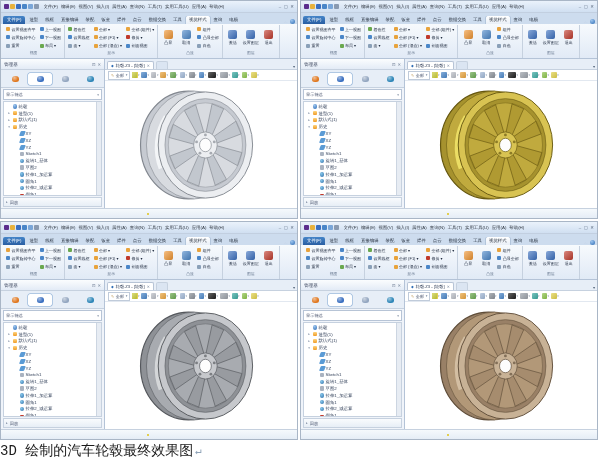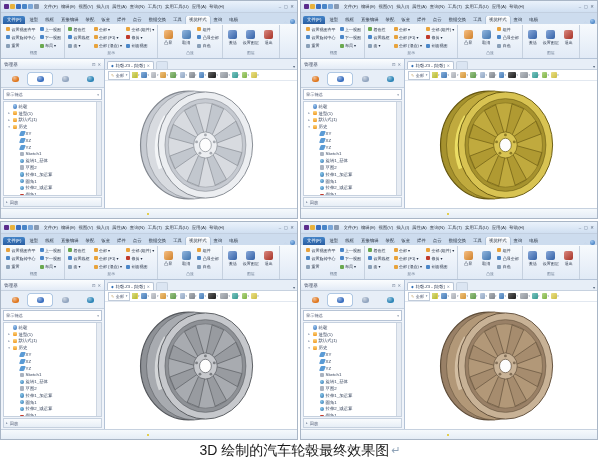--- a/index.html
+++ b/index.html
@@ -96,22 +96,22 @@
   .dacaret{font-size:3px;color:#8795aa;}
   .canvas{flex:1 1 auto;position:relative;display:flex;align-items:center;justify-content:center;
           background:#fff;min-height:0;}
   .wheel{height:118px;width:auto;margin-left:8px;}
   
   .statusbar{height:9px;flex:0 0 9px;background:linear-gradient(#f5f9fc,#e5edf6);
              border-top:1px solid #c6d1df;display:flex;align-items:center;justify-content:center;gap:2.5px;}
   .sicon{width:5px;height:5px;border-radius:1px;background:var(--c);}
   .sitem.sel .sicon{box-shadow:0 0 0 1px #e3cf4e;}
   
-  .caption{height:21px;display:flex;align-items:center;justify-content:center;
-           font-family:Liberation Sans, sans-serif;font-size:14px;color:#1a1a1a;}
+  .caption{height:21px;display:flex;align-items:center;justify-content:flex-start;
+           font-family:Liberation Mono, monospace;font-size:14px;color:#1a1a1a;}
   .retmark{color:#8fa3b8;font-size:11px;margin-left:2px;}
 </style>
 </head>
 <body>
 
 <div class="grid">
 
   <div class="win" style="--light: #eceef1; --base: #c6cad1; --mid: #d8dbe0; --spoke: #c2c7ce; --dark: #82878f; --accent: #f6f7f9;">
 
     <div class="titlebar">

